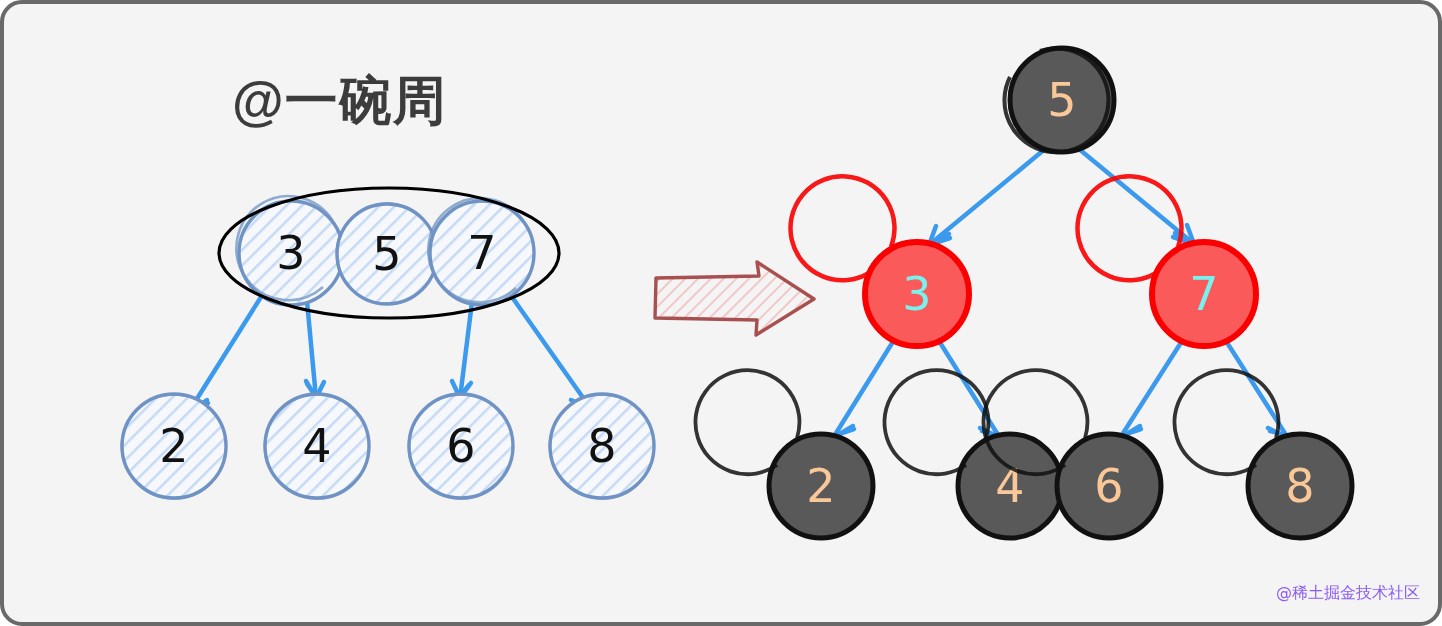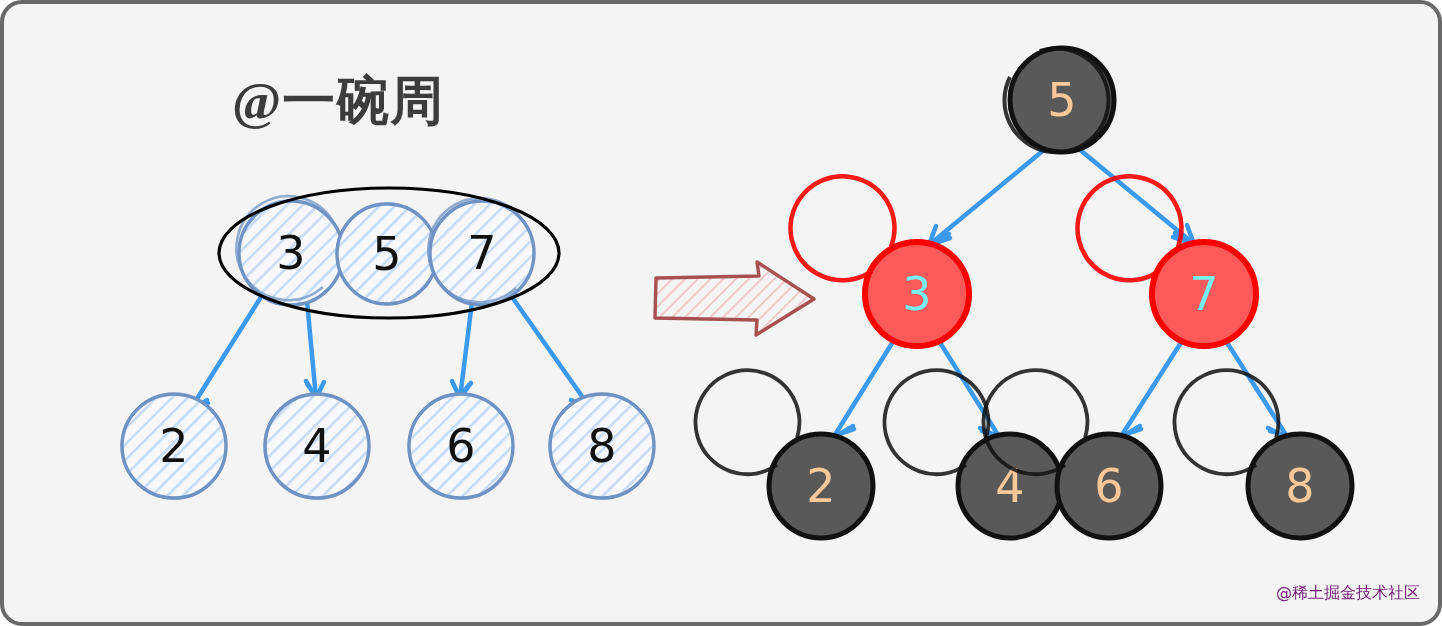--- a/index.html
+++ b/index.html
@@ -30,28 +30,28 @@
   }
   .wm-top {
     position: absolute;
     left: 228px;
     top: 62px;
     font-size: 53px;
     font-weight: 700;
     color: #3c3c3c;
     letter-spacing: 1px;
     white-space: nowrap;
-    font-family: Liberation Serif, serif;
+    font-family: Liberation Sans, sans-serif;
   }
   .wm-bottom {
     position: absolute;
     right: 18px;
     bottom: 18px;
     font-size: 16px;
-    color: #701a75;
+    color: #8b5cf6;
     white-space: nowrap;
     font-family: "DejaVu Sans", sans-serif;
   }
   .nodelabel-dark {
     font-family: "DejaVu Sans", sans-serif;
     font-size: 46px;
     font-weight: 400;
     fill: #fac898;
   }
   .nodelabel-red {

